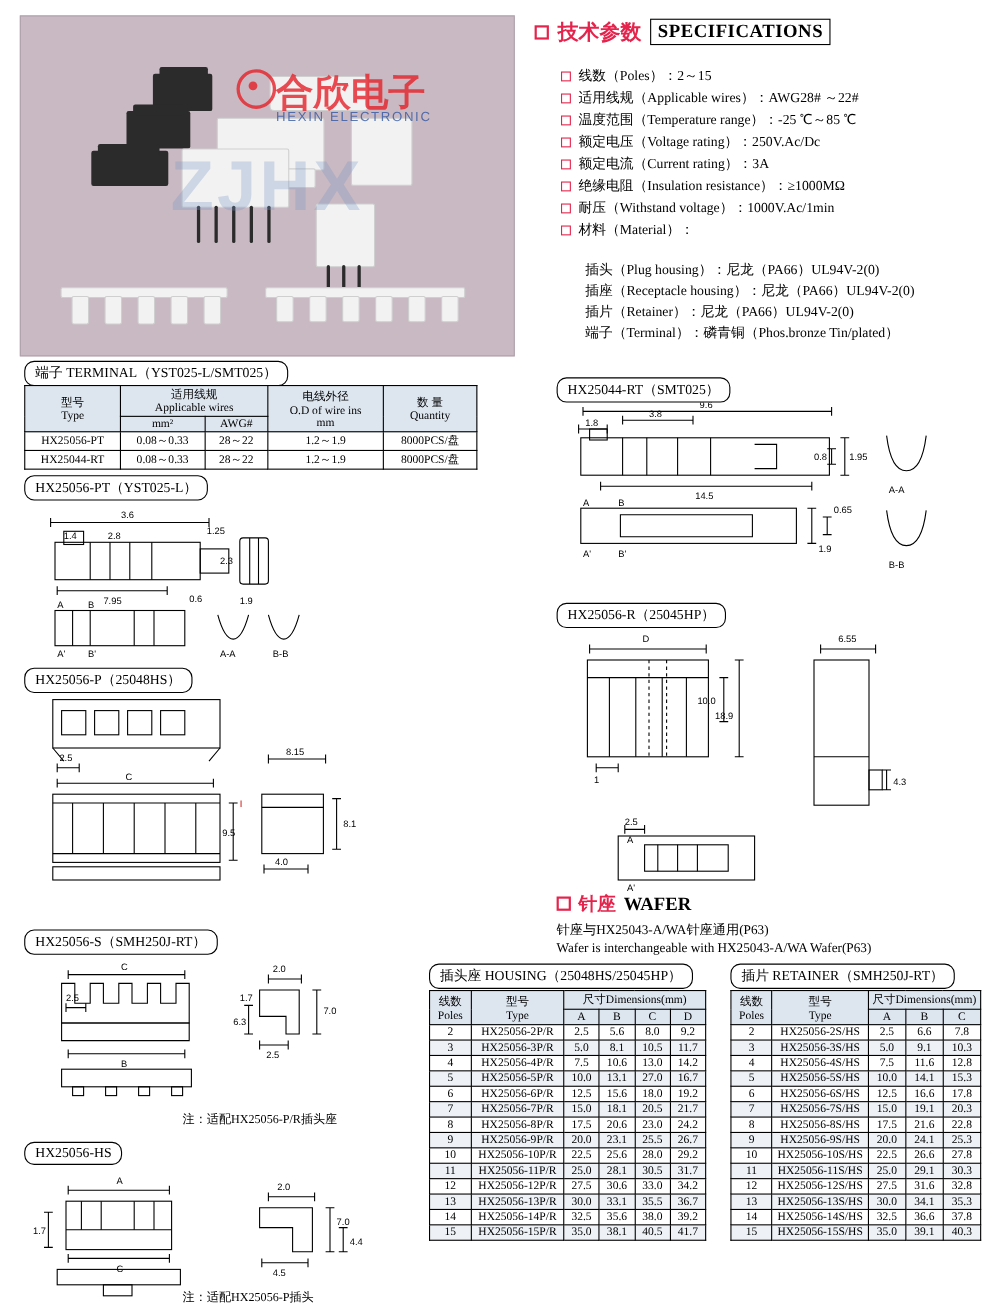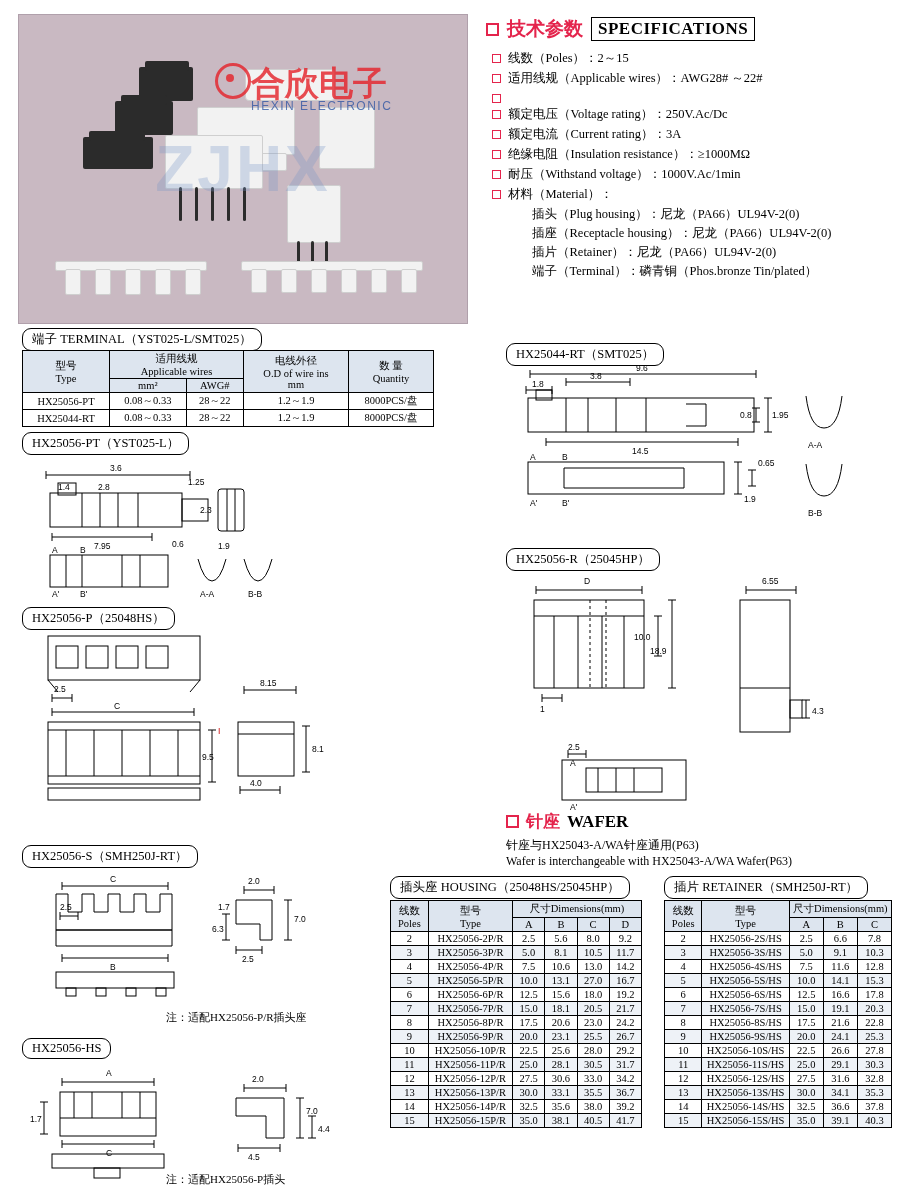--- a/index.html
+++ b/index.html
@@ -46,21 +46,21 @@
     content:"";position:absolute;left:8px;top:8px;width:8px;height:8px;
     background:rgba(228,36,44,0.82);border-radius:50%;
   }
 
   
   .spec{position:absolute;left:486px;top:16px;width:420px;}
   .spec-title{display:flex;align-items:center;gap:8px;margin-bottom:7px;}
   .sq{width:9px;height:9px;background:#fff;border:2px solid #e4244c;display:inline-block;flex:none;}
   .spec-title .cn{font-size:19px;font-weight:bold;color:#e4244c;font-family:"Liberation Sans",sans-serif;}
   .spec-title .en{font-size:17px;font-weight:bold;letter-spacing:.5px;border:1.5px solid #000;padding:1px 6px;}
-  .spec ul{list-style:none;margin:0;padding:0;}
+  .spec ul{list-style:none;margin:18px;padding:0;}
   .spec li{display:flex;align-items:flex-start;font-size:12.5px;line-height:18px;margin-bottom:2px;}
   .bullet{width:7px;height:7px;border:1.6px solid #e4244c;flex:none;margin:5px 7px 0 6px;}
   .sub{margin:1px 0 0 46px;font-size:12.5px;line-height:18px;}
 
   
   .seclabel{
     position:absolute;display:inline-block;
     border:1px solid #000;border-radius:9px;
     padding:2px 9px;font-size:12.5px;background:#fff;white-space:nowrap;
   }
@@ -140,20 +140,21 @@
       <li>
           <span class="bullet"></span>
           <span>线数（Poles）：2～15</span>
         </li>
       <li>
           <span class="bullet"></span>
           <span>适用线规（Applicable wires）：AWG28# ～22#</span>
         </li>
       <li>
           <span class="bullet"></span>
+          <span>温度范围（Temperature range）：-25 ℃～85 ℃</span>
         </li>
       <li>
           <span class="bullet"></span>
           <span>额定电压（Voltage rating）：250V.Ac/Dc</span>
         </li>
       <li>
           <span class="bullet"></span>
           <span>额定电流（Current rating）：3A</span>
         </li>
       <li>

